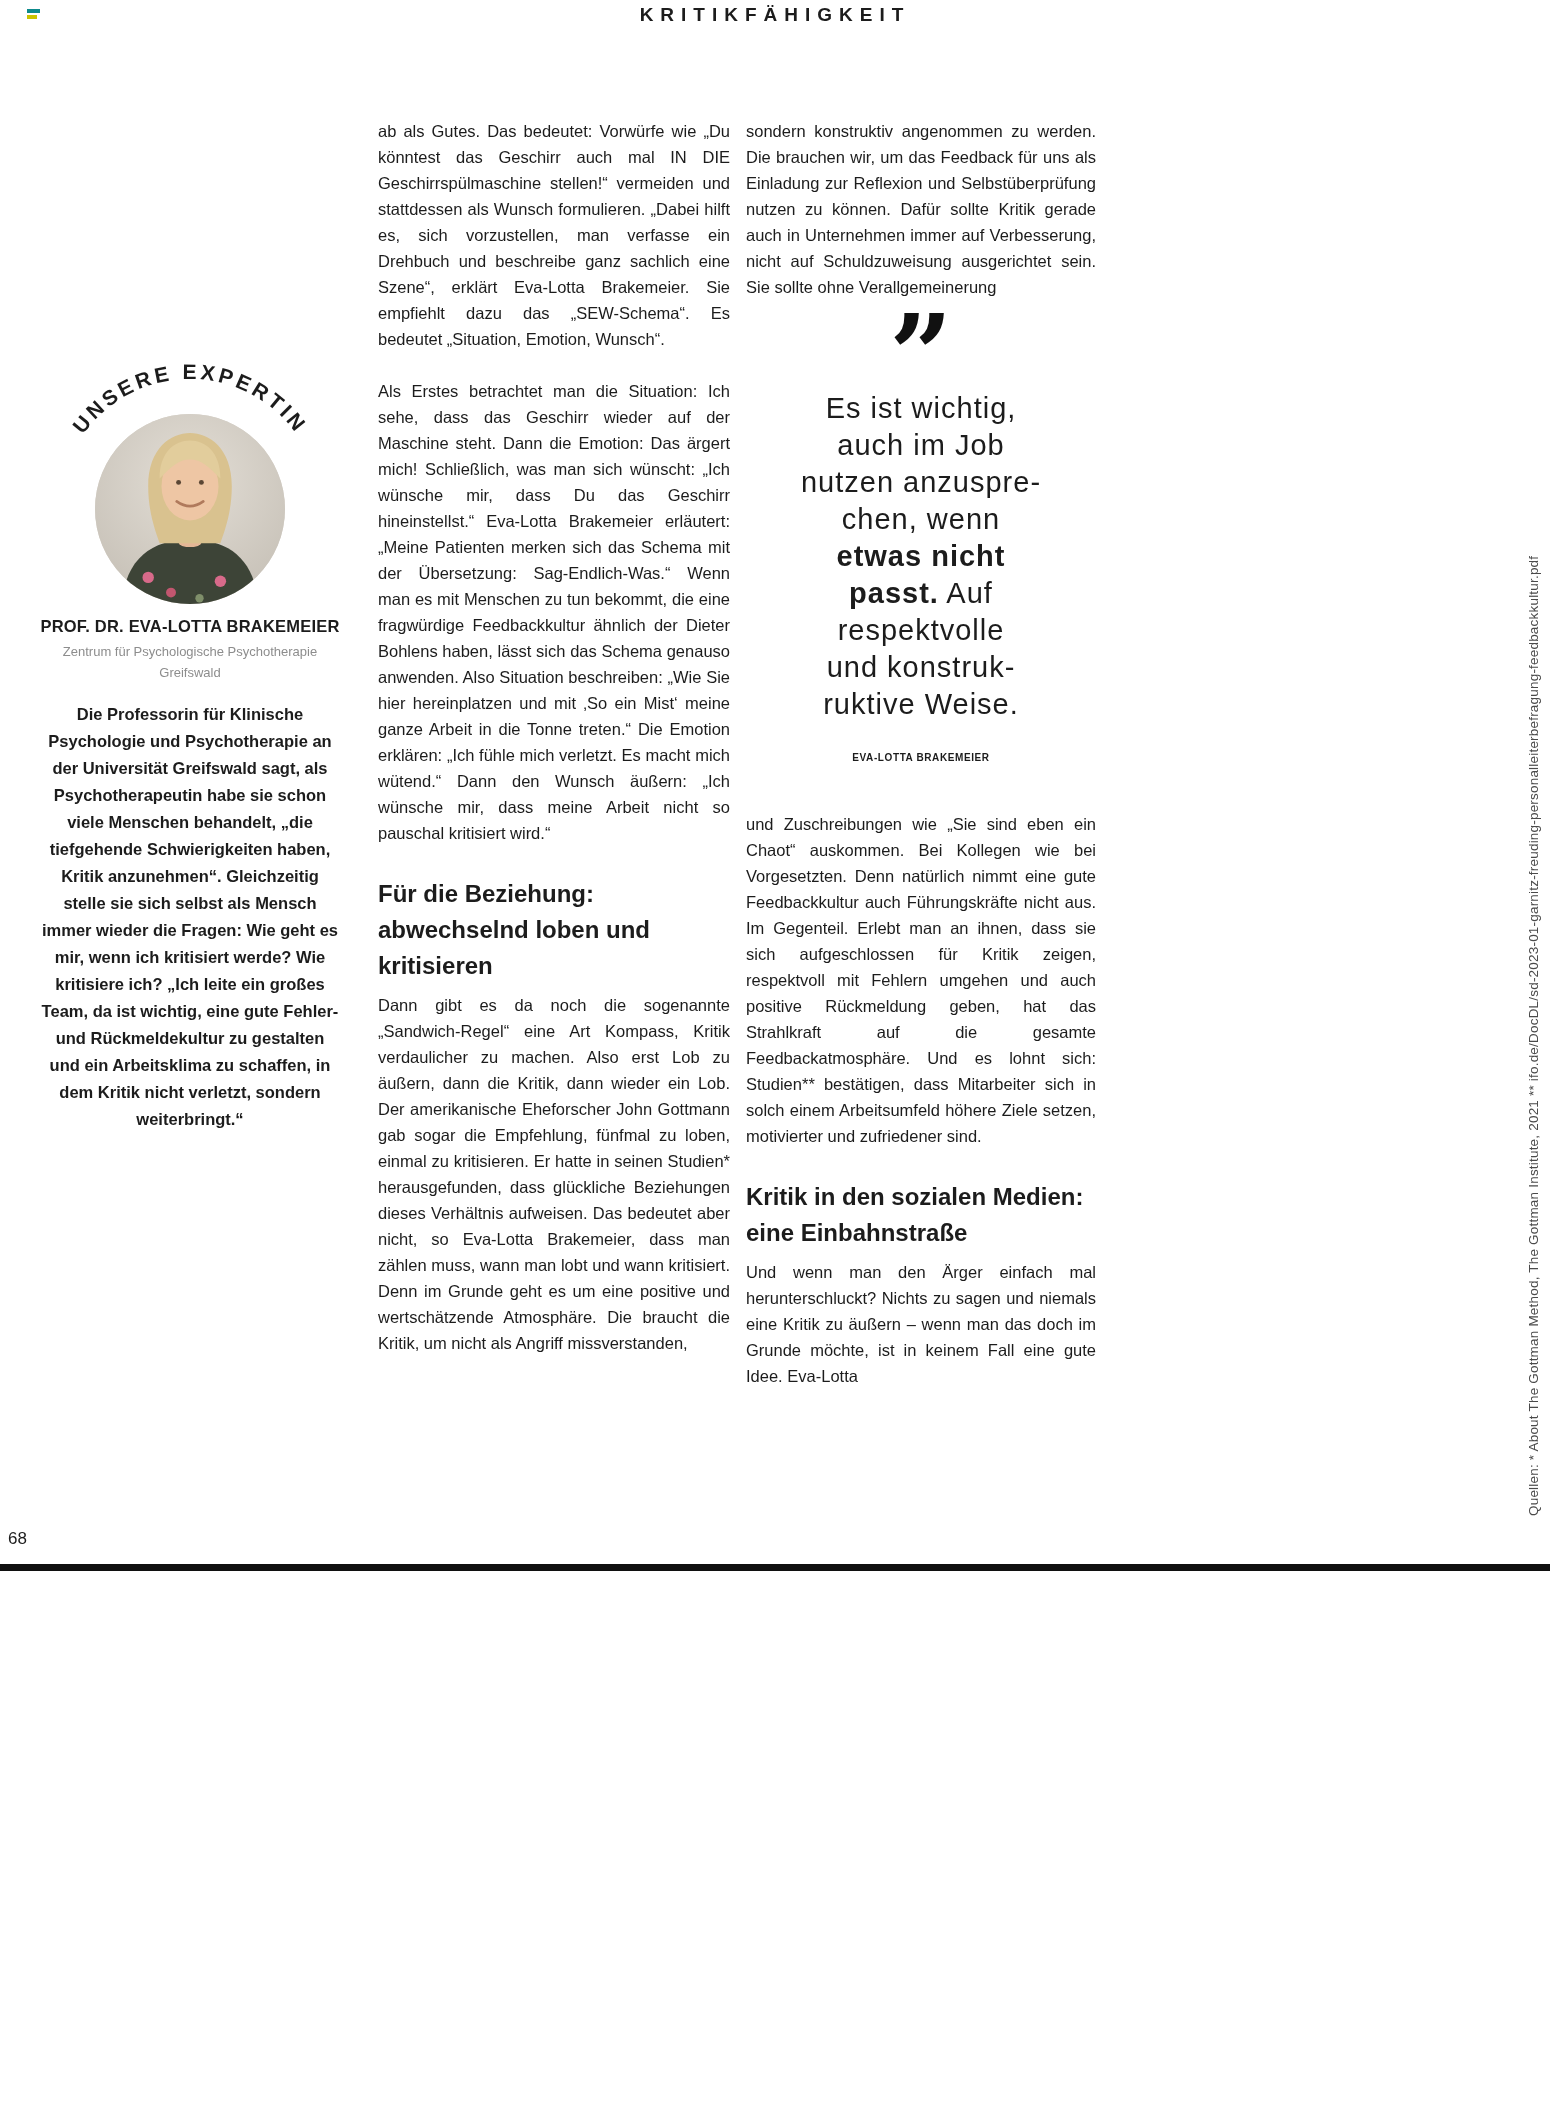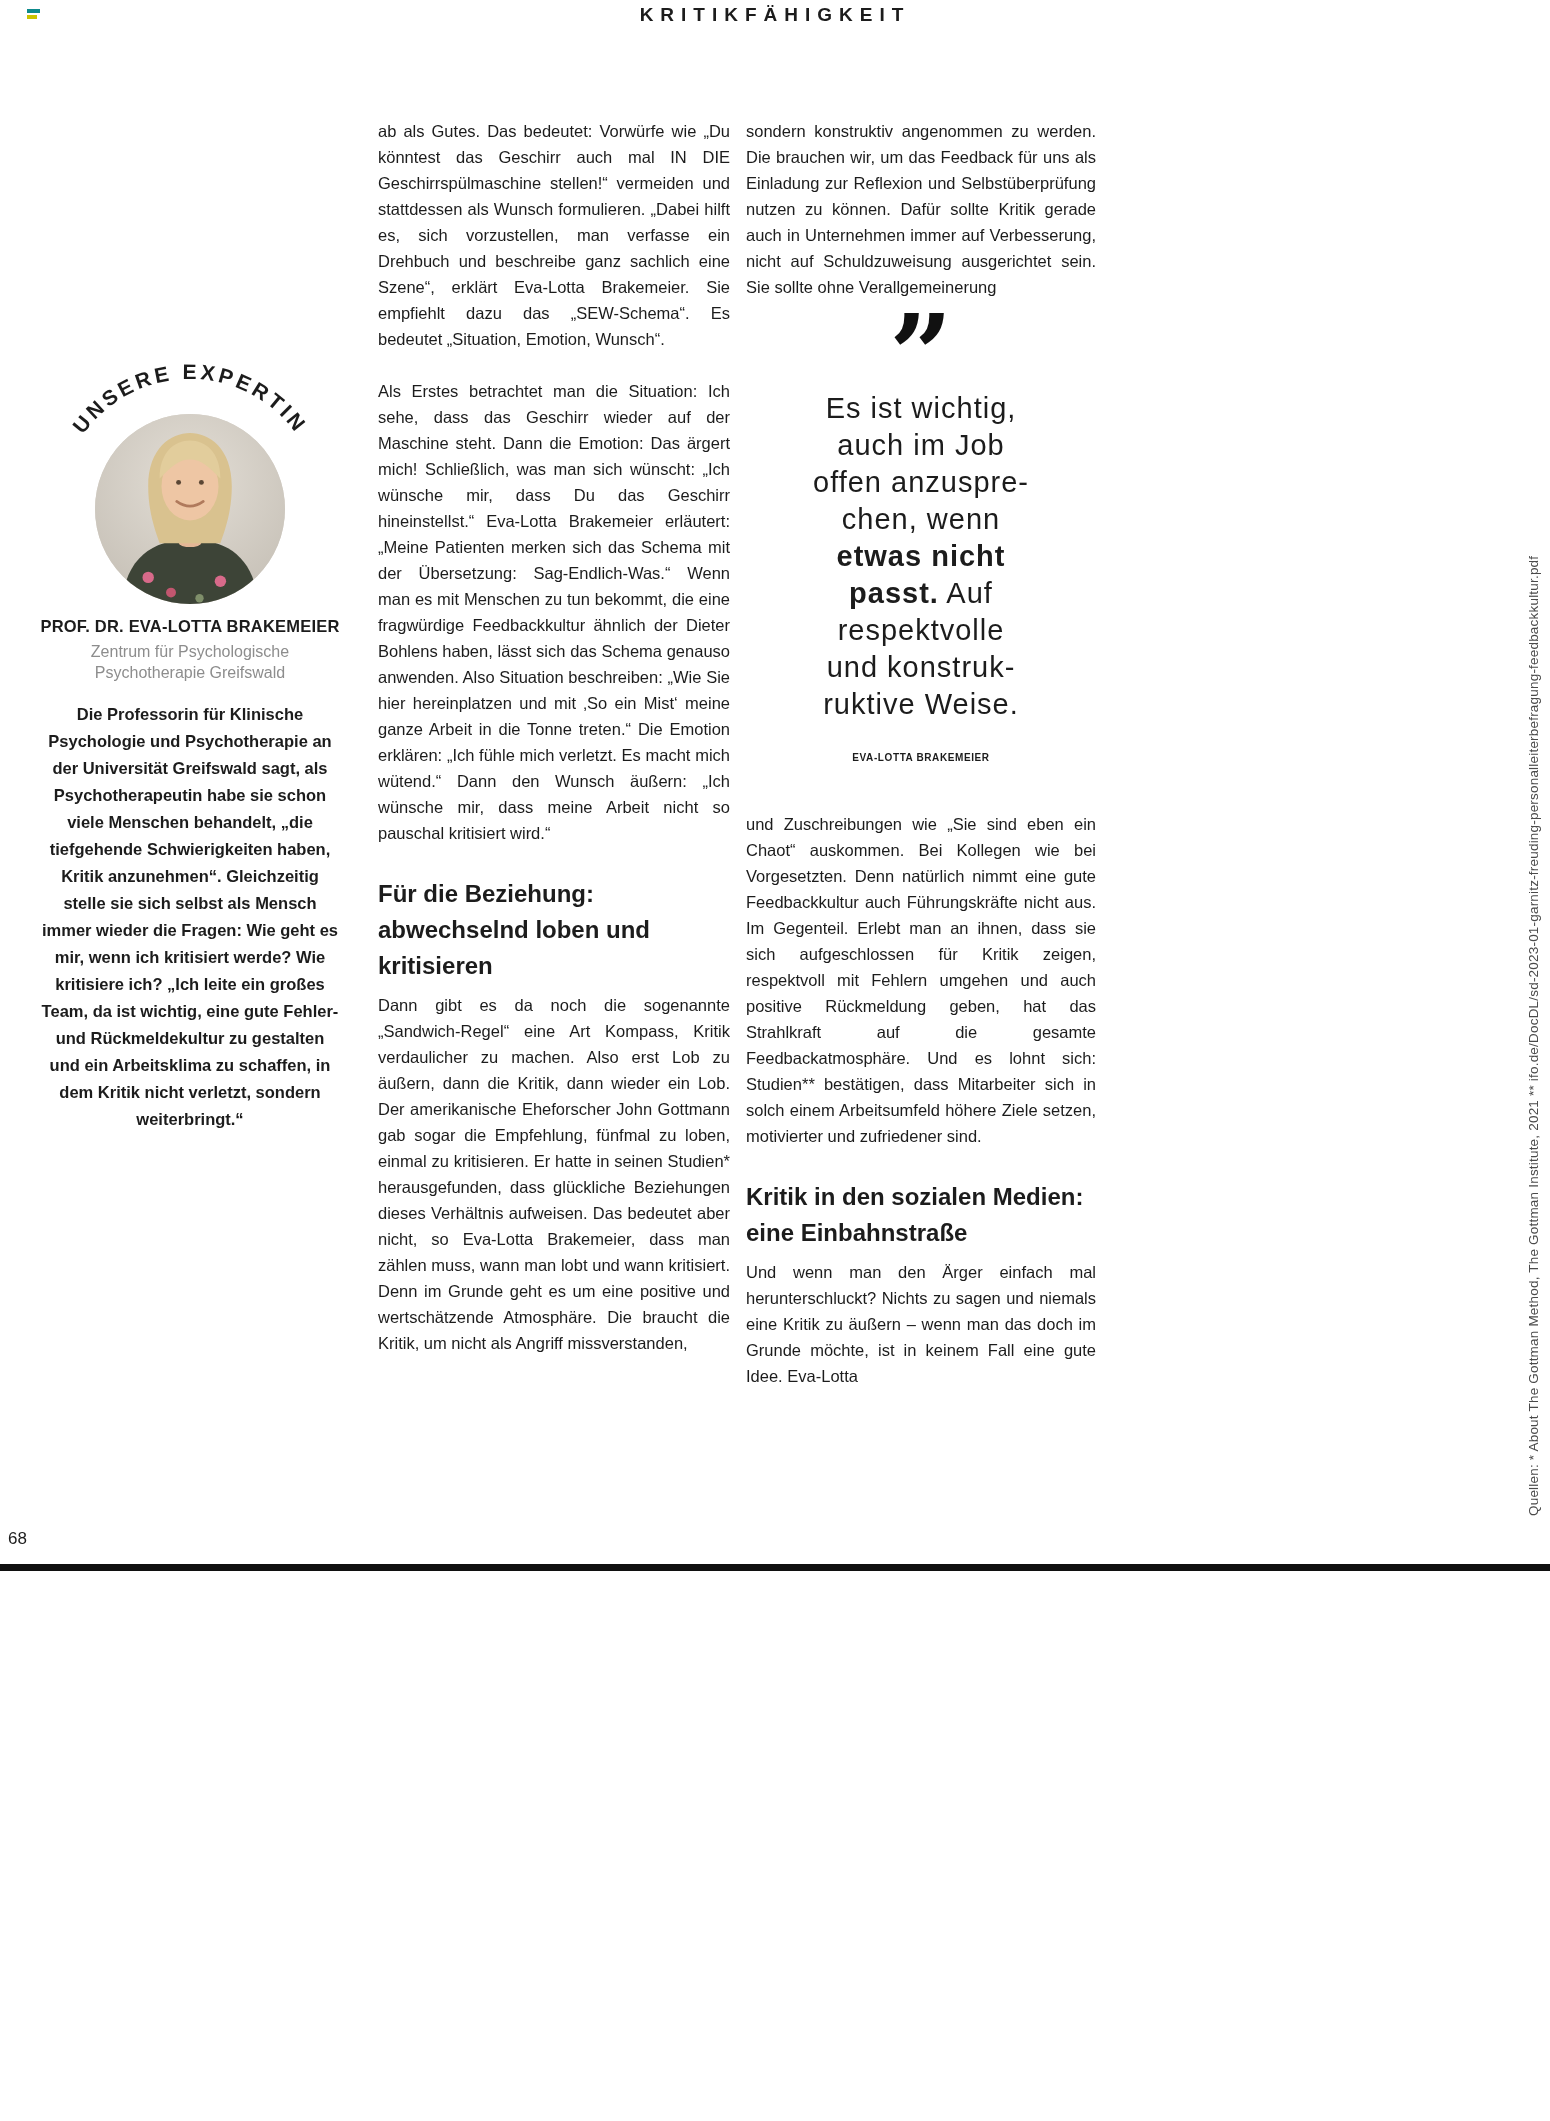--- a/index.html
+++ b/index.html
@@ -53,21 +53,21 @@
   
   .expert { position: absolute; left: 40px; top: 352px; width: 300px; text-align: center; }
   .arc-wrap { position: relative; width: 300px; height: 255px; }
   .arc-svg { position: absolute; left: 10px; top: 0; }
   .expert-photo {
     position: absolute; left: 55px; top: 62px;
     width: 190px; height: 190px; border-radius: 50%; overflow: hidden;
     background: #d8d3cc;
   }
   .expert-name { margin-top: 8px; font-size: 16.5px; font-weight: 700; line-height: 22px; letter-spacing: 0.2px; }
-  .expert-affil { margin-top: 4px; font-size: 16px; line-height: 21px; color: #8d8d8d; }
+  .expert-affil { margin-top: 4px; font-size: 13px; line-height: 21px; color: #8d8d8d; }
   .expert-bio { margin-top: 18px; font-size: 16.5px; font-weight: 700; line-height: 27px; text-align: center; }
 
   
   .source-note {
     position: absolute; top: 388px; right: 4px; height: 1128px; width: 20px;
     writing-mode: vertical-rl; transform: rotate(180deg);
     font-size: 13.5px; color: #4a4a4a; letter-spacing: 0.2px;
     white-space: nowrap;
   }
 
@@ -148,21 +148,21 @@
   </div>
 
   <div class="col col-right">
     <p class="para">sondern konstruktiv angenommen zu werden. Die brauchen wir, um das Feedback für uns als Einladung zur Reflexion und Selbstüberprüfung nutzen zu können. Dafür sollte Kritik gerade auch in Unternehmen immer auf Verbesserung, nicht auf Schuldzuweisung ausgerichtet sein. Sie sollte ohne Verallgemeinerung</p>
 
     <div class="pull-quote">
       <span class="quote-mark">”</span>
       <div class="quote-lines">
           <div><span>Es ist wichtig,</span></div>
           <div><span>auch im Job</span></div>
-          <div><span>offen anzuspre-</span></div>
+          <div><span>nutzen anzuspre-</span></div>
           <div><span>chen, wenn</span></div>
           <div><span class="q-bold">etwas nicht</span></div>
           <div><span class="q-bold">passt.</span><span> Auf</span></div>
           <div><span>respektvolle</span></div>
           <div><span>und konstruk-</span></div>
           <div><span>ruktive Weise.</span></div>
         </div>
       <div class="quote-attr">EVA-LOTTA BRAKEMEIER</div>
     </div>
 

